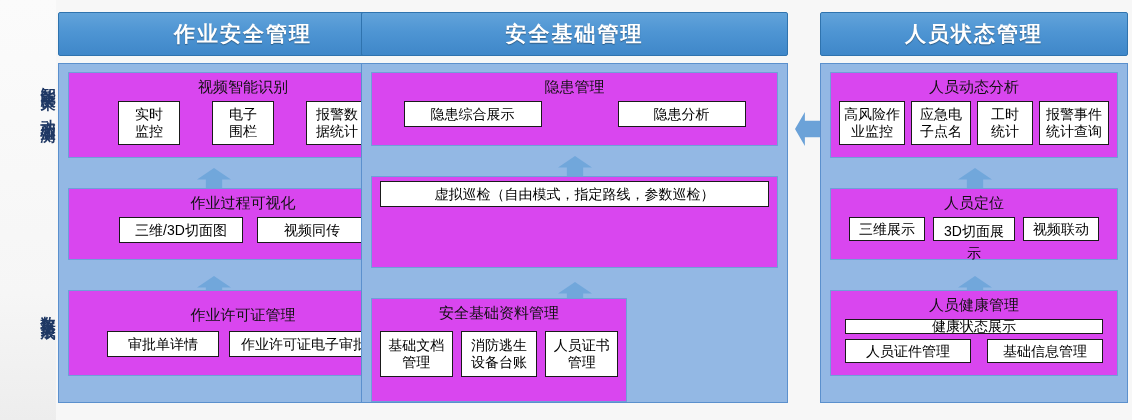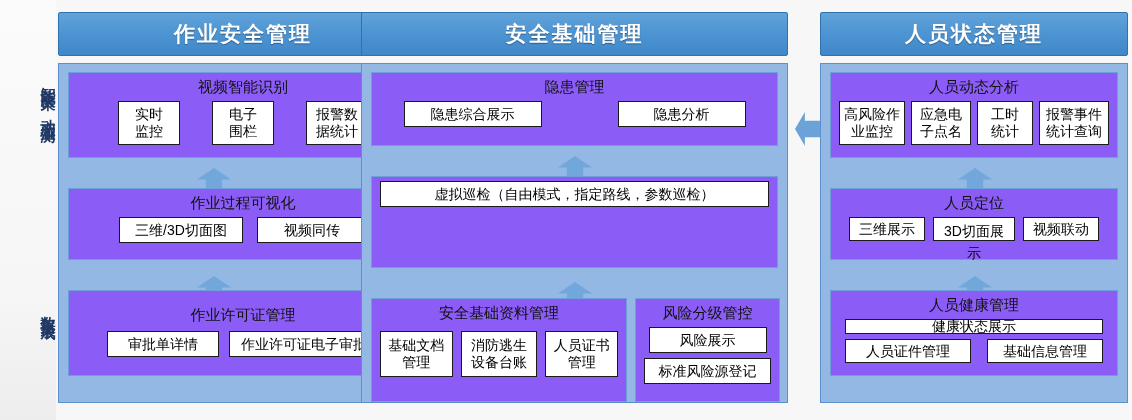--- a/index.html
+++ b/index.html
@@ -52,21 +52,21 @@
     border:1px solid #5b90cd;
     background:#93b8e4;
     box-sizing:border-box;
     position:relative;
     padding:8px 9px 9px 9px;
   }
 
   
   .group{
     border:1px solid #6f9fd8;
-    background:#8b5cf6;
+    background:#d946ef;
     box-sizing:border-box;
     position:relative;
     padding:4px 8px 8px 8px;
   }
   .group-title{
     text-align:center;
     font-size:15px;
     color:#111111;
     line-height:20px;
     margin-bottom:4px;
@@ -182,29 +182,20 @@
           <div class="row" style="gap:8px;margin-top:8px;">
             <div class="chip" style="width:74px;height:46px;">基础文档
 管理</div>
             <div class="chip" style="width:78px;height:46px;">消防逃生
 设备台账</div>
             <div class="chip" style="width:74px;height:46px;">人员证书
 管理</div>
           </div>
         </div>
 
-        <div class="group" style="height:104px;width:145px;">
-          <div class="group-title">风险分级管控</div>
-          <div class="row" style="margin-bottom:5px;">
-            <div class="chip" style="width:118px;height:26px;">风险展示</div>
-          </div>
-          <div class="row">
-            <div class="chip" style="width:128px;height:26px;">标准风险源登记</div>
-          </div>
-        </div>
       </div>
 
     </div>
   </div>
 
   <div class="col" style="left:820px;width:308px;">
     <div class="col-head">人员状态管理</div>
     <div class="col-body" style="height:340px;">
 
       <div class="group" style="height:86px;">

